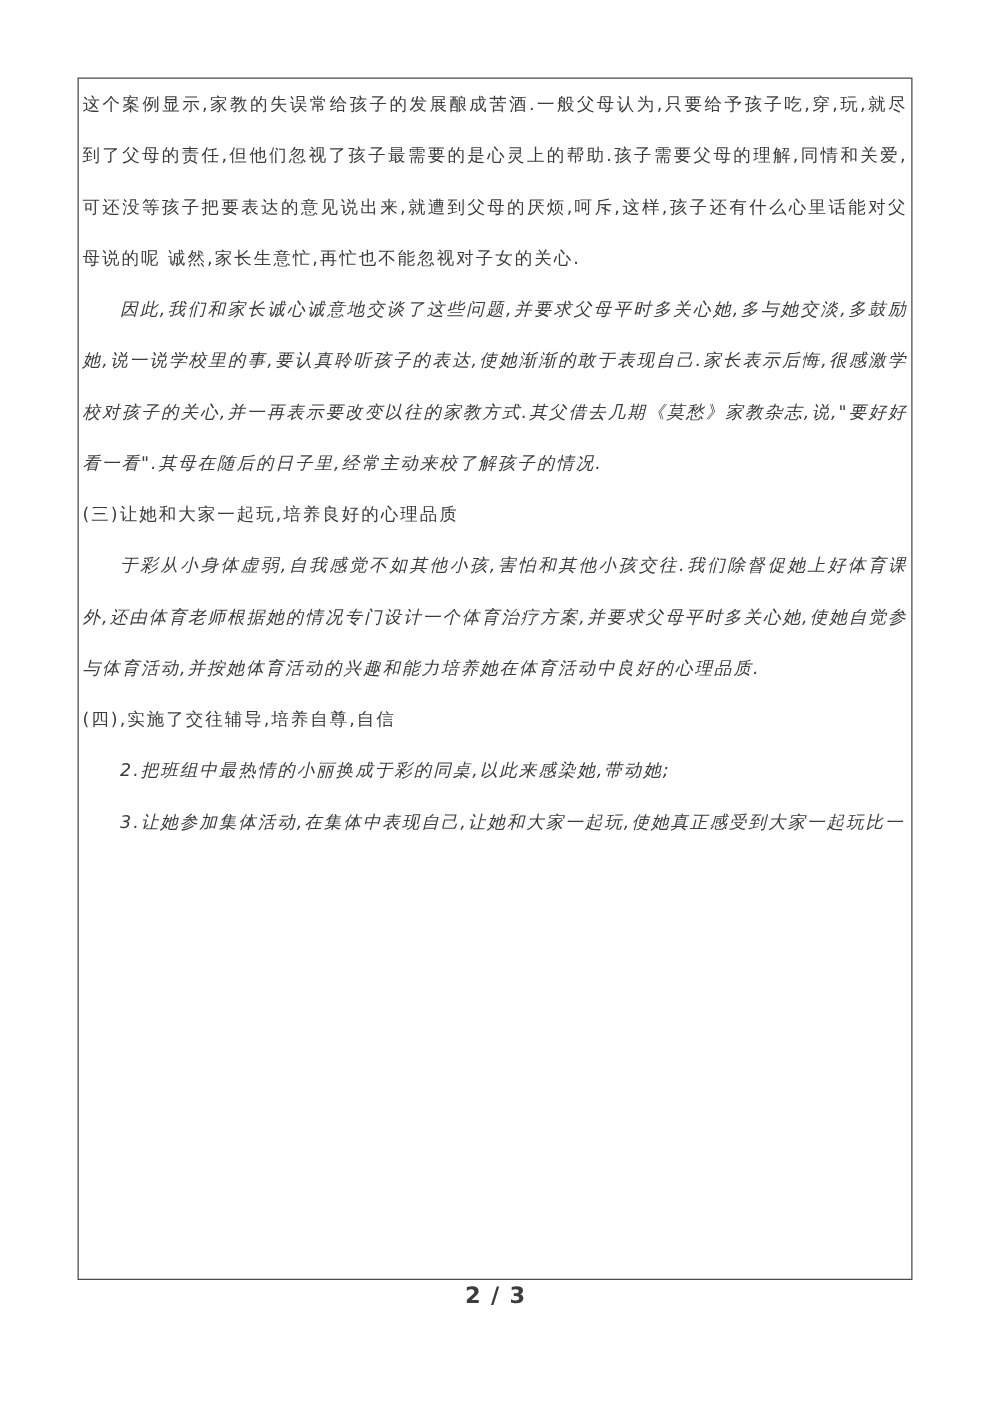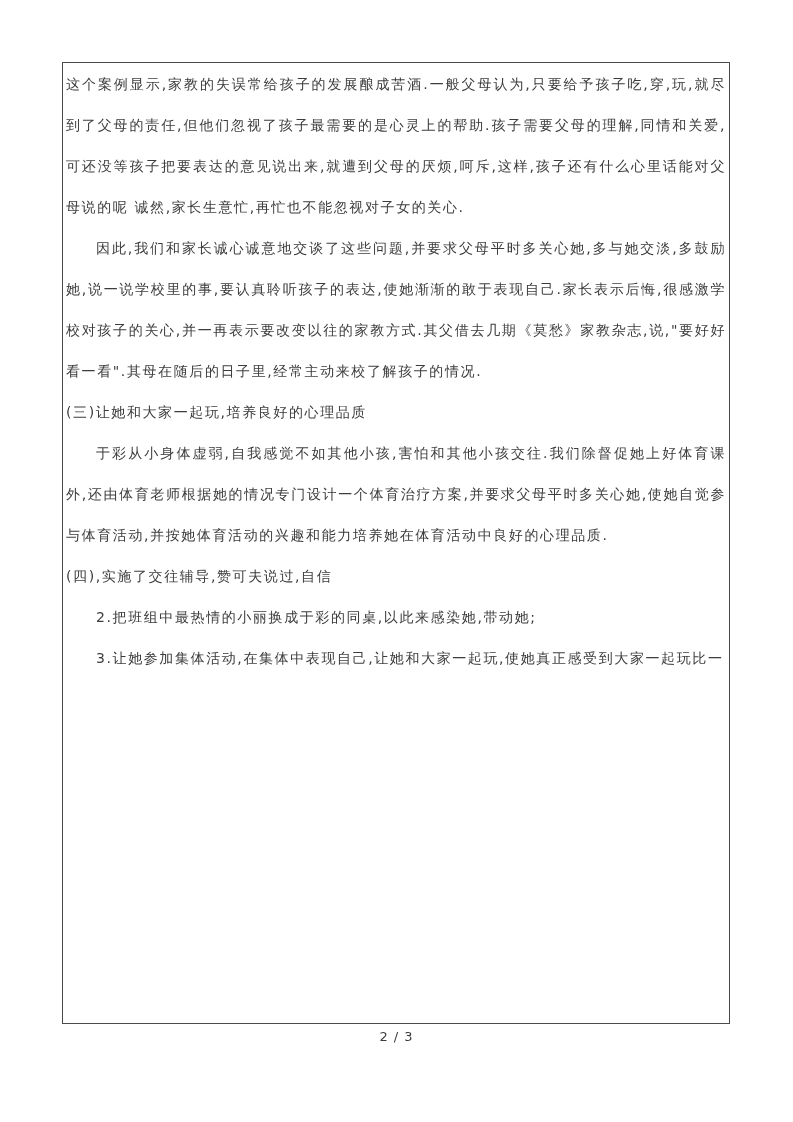--- a/index.html
+++ b/index.html
@@ -34,45 +34,47 @@
     margin: 0;
     font-size: 14px;
     line-height: 41px;
     color: var(--text, #3c3c3c);
     text-align: justify;
     letter-spacing: 1.6px;
     word-break: break-all;
   }
   p.para.indent {
     text-indent: 30px;
+    font-style: italic;
   }
   .page-footer {
     position: absolute;
     left: 0;
     top: 1026px;
     width: 793px;
     text-align: center;
   }
   .page-number {
-    font-size: 13px;
+    font-size: 18px;
     letter-spacing: 1px;
     color: var(--text, #3c3c3c);
+    font-weight: bold;
   }
 </style>
 </head>
 <body>
 
 <div class="page">
 
   <div class="text-frame">
     <p class="para">这个案例显示,家教的失误常给孩子的发展酿成苦酒.一般父母认为,只要给予孩子吃,穿,玩,就尽到了父母的责任,但他们忽视了孩子最需要的是心灵上的帮助.孩子需要父母的理解,同情和关爱,可还没等孩子把要表达的意见说出来,就遭到父母的厌烦,呵斥,这样,孩子还有什么心里话能对父母说的呢 诚然,家长生意忙,再忙也不能忽视对子女的关心.</p>
     <p class="para indent">因此,我们和家长诚心诚意地交谈了这些问题,并要求父母平时多关心她,多与她交淡,多鼓励她,说一说学校里的事,要认真聆听孩子的表达,使她渐渐的敢于表现自己.家长表示后悔,很感激学校对孩子的关心,并一再表示要改变以往的家教方式.其父借去几期《莫愁》家教杂志,说,"要好好看一看".其母在随后的日子里,经常主动来校了解孩子的情况.</p>
     <p class="para">(三)让她和大家一起玩,培养良好的心理品质</p>
     <p class="para indent">于彩从小身体虚弱,自我感觉不如其他小孩,害怕和其他小孩交往.我们除督促她上好体育课外,还由体育老师根据她的情况专门设计一个体育治疗方案,并要求父母平时多关心她,使她自觉参与体育活动,并按她体育活动的兴趣和能力培养她在体育活动中良好的心理品质.</p>
-    <p class="para">(四),实施了交往辅导,赞可夫说过,自信</p>
+    <p class="para">(四),实施了交往辅导,培养自尊,自信</p>
     <p class="para indent">2.把班组中最热情的小丽换成于彩的同桌,以此来感染她,带动她;</p>
     <p class="para indent">3.让她参加集体活动,在集体中表现自己,让她和大家一起玩,使她真正感受到大家一起玩比一</p>
   </div>
 
   <div class="page-footer">
     <span class="page-number">2 / 3</span>
   </div>
 
 </div>
 

